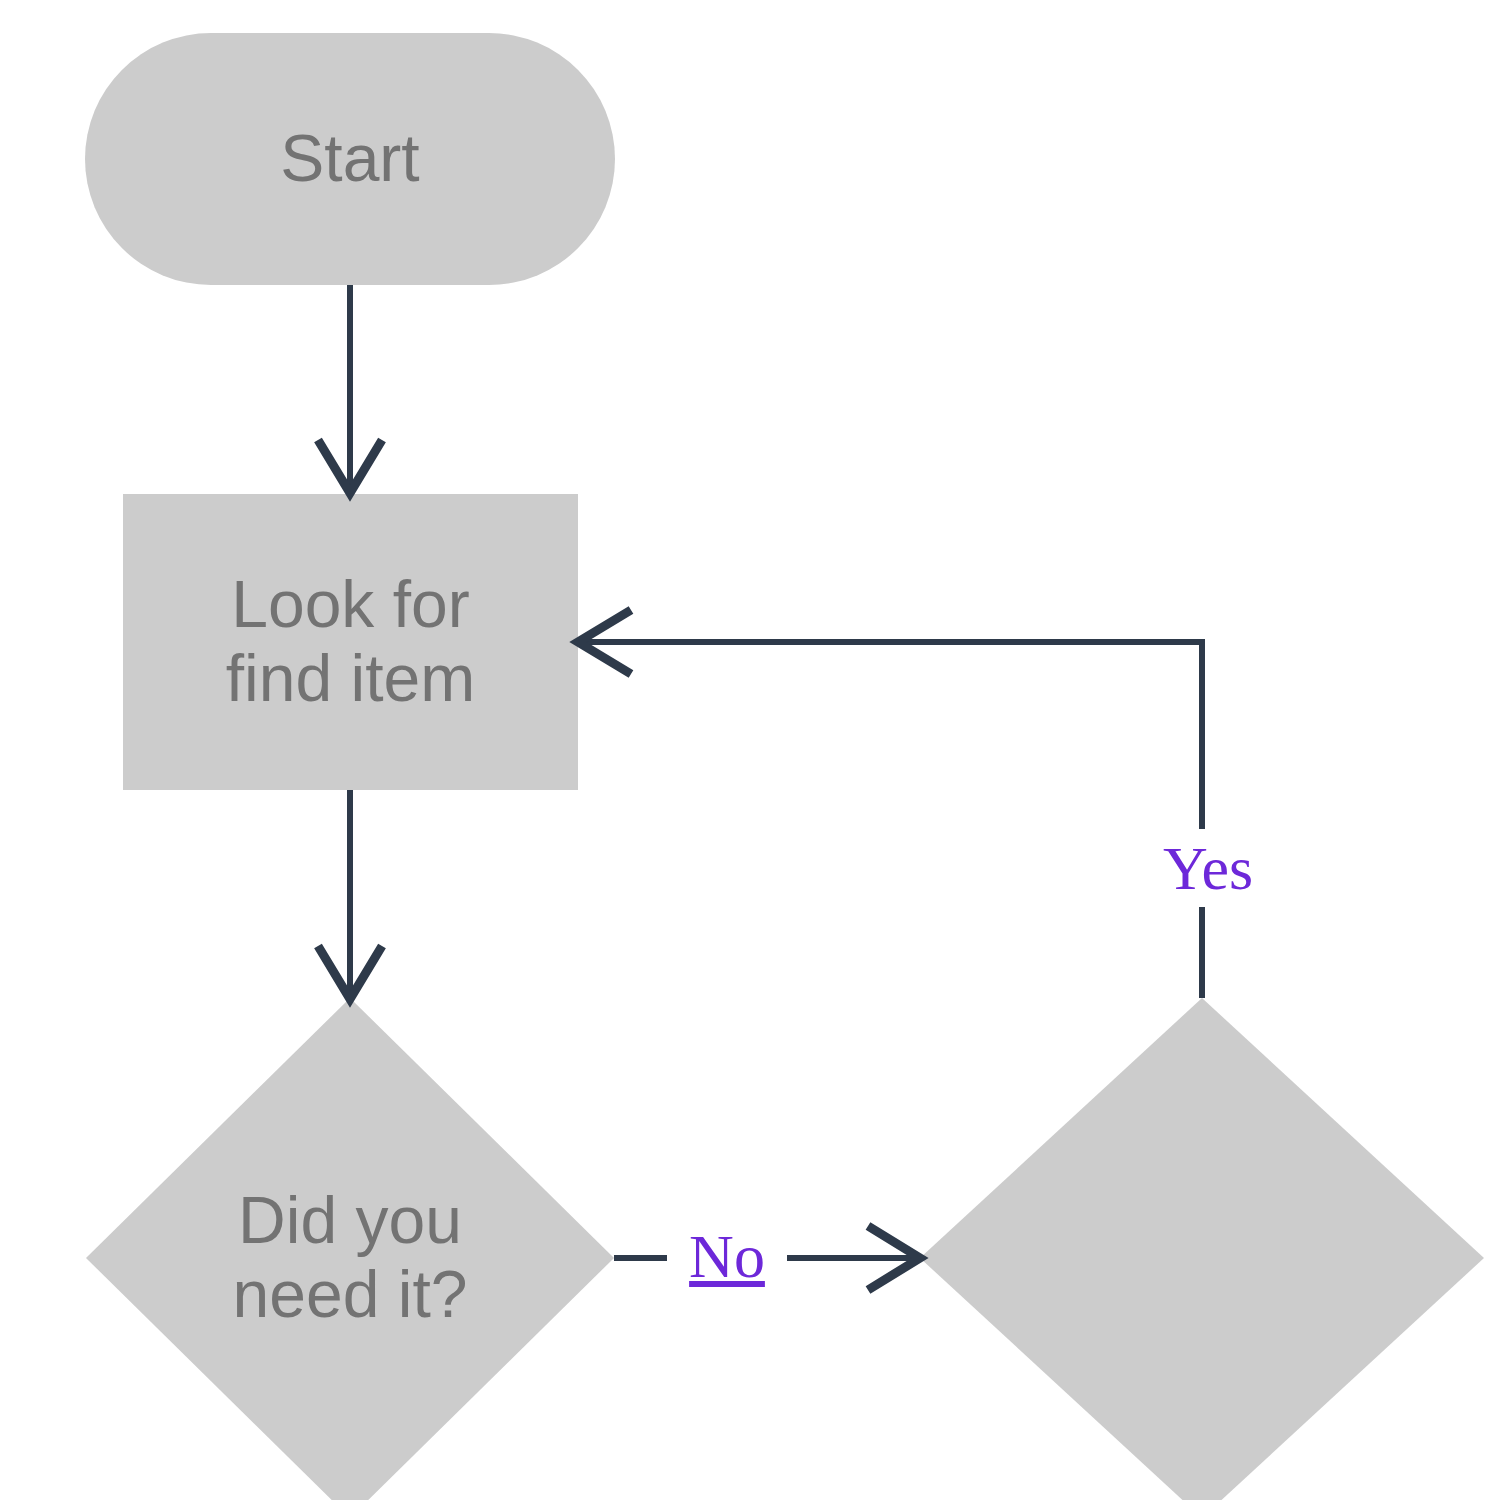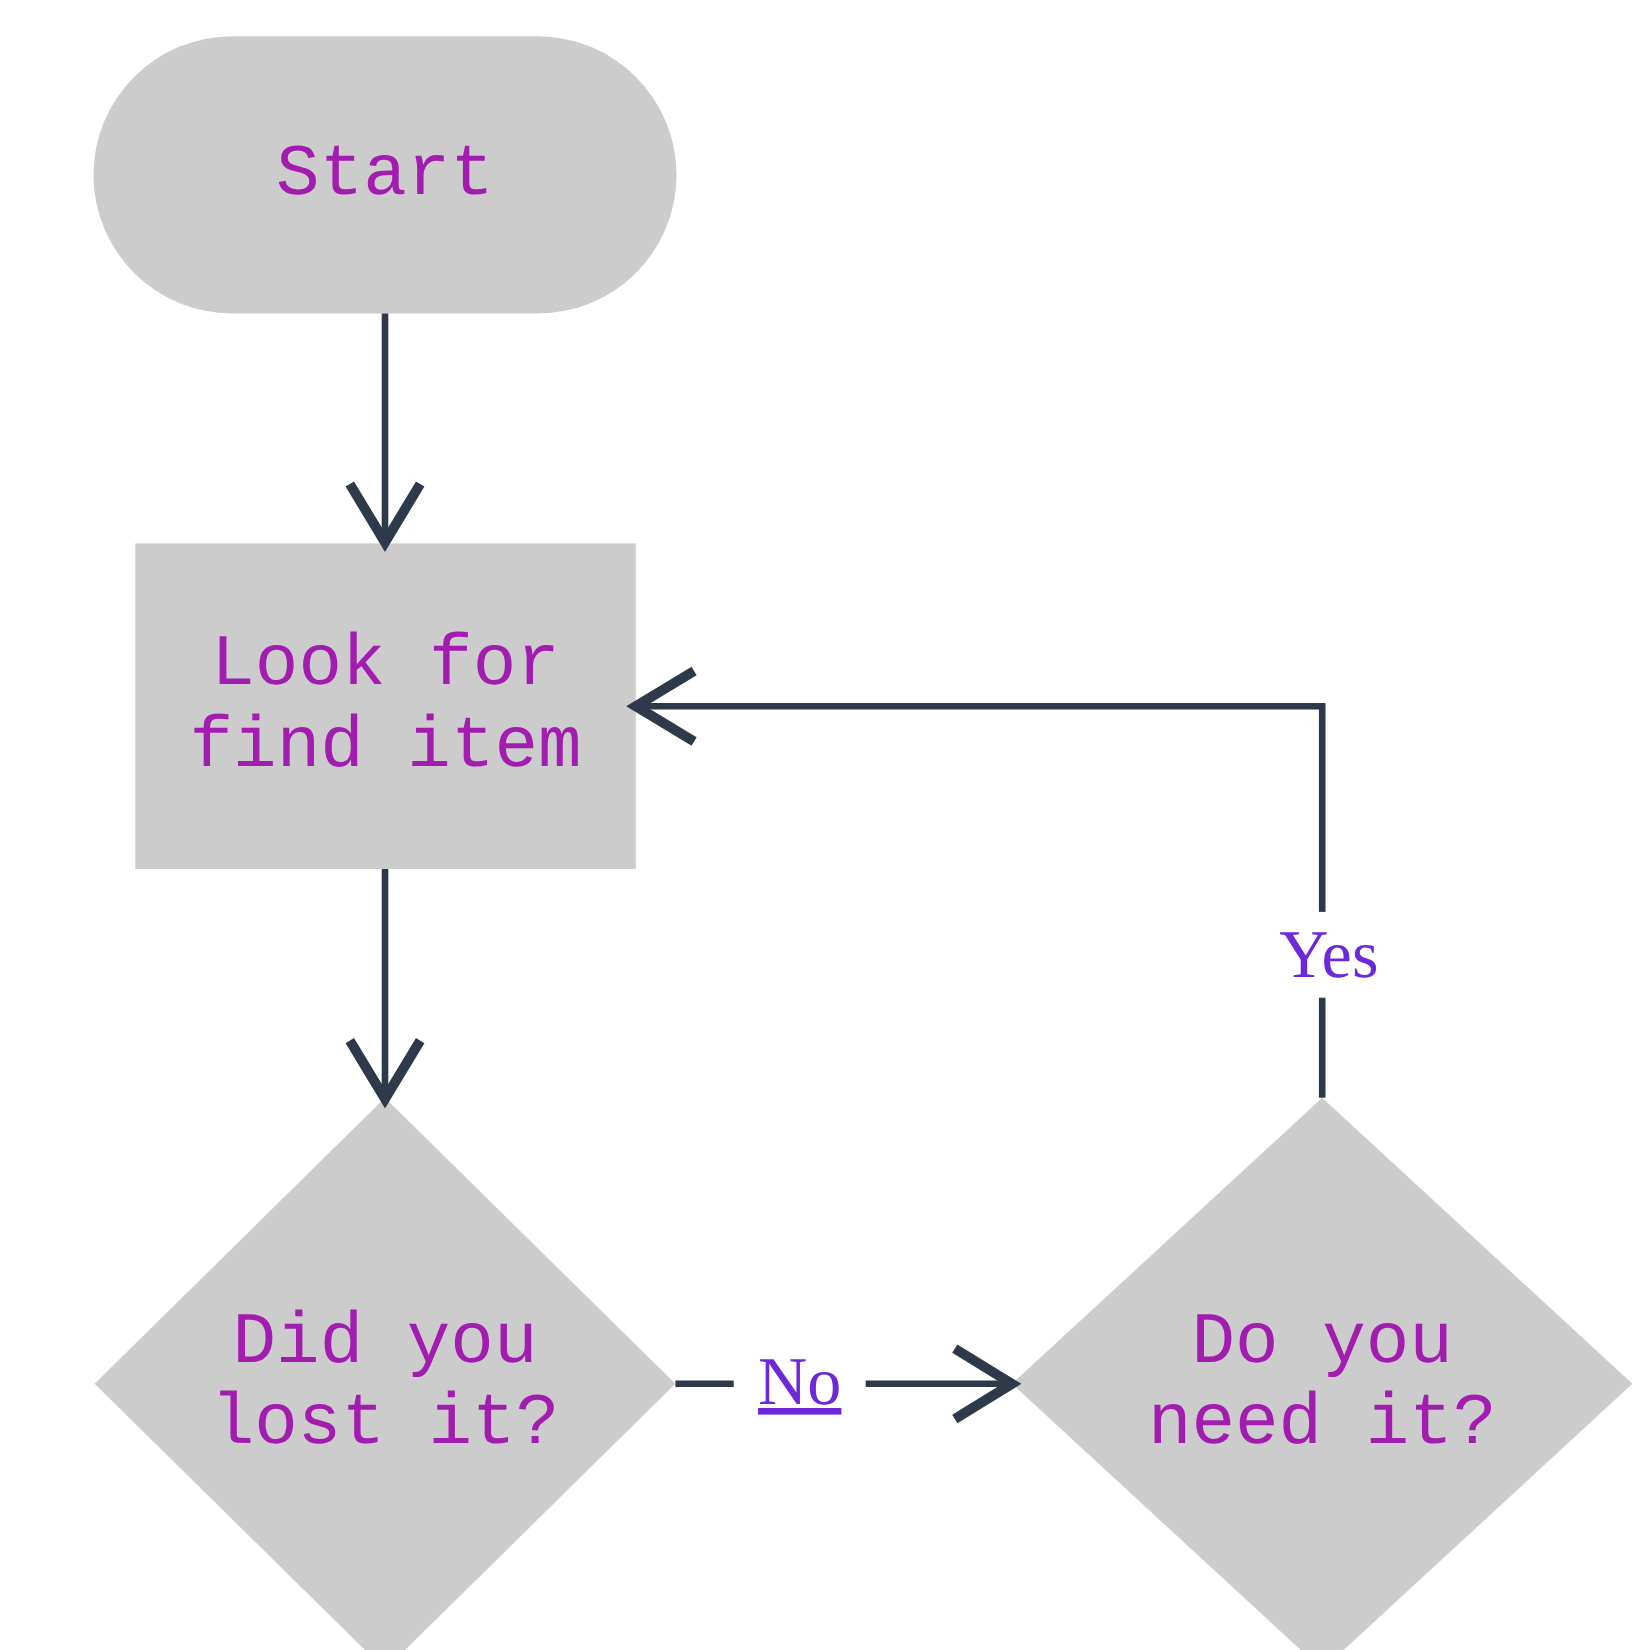--- a/index.html
+++ b/index.html
@@ -26,25 +26,25 @@
     width: 1500px;
     height: 1500px;
     display: block;
   }
   .node-label {
     position: absolute;
     display: flex;
     align-items: center;
     justify-content: center;
     text-align: center;
-    color: #a21caf;
+    color: #737373;
     line-height: 1.12;
     white-space: pre-line;
     pointer-events: none;
-    font-family: Liberation Mono, monospace;
+    font-family: Liberation Sans, sans-serif;
   }
   .edge-label {
     position: absolute;
     color: #6d28d9;
     background: #ffffff;
     text-align: center;
     line-height: 1;
     font-family: "Liberation Serif", "DejaVu Serif", serif;
   }
 </style>
@@ -89,22 +89,20 @@
       <polyline points="631,610 578,642 631,674" fill="none" stroke="#2e3a4a" stroke-width="9" stroke-linecap="butt" stroke-linejoin="miter"></polyline>
     </g>
   </svg>
 
   <div class="node-label" style="left:85px; top:33px; width:530px; height:252px; font-size:66px;">Start</div>
 
   <div class="node-label" style="left:123px; top:494px; width:455px; height:296px; font-size:66px;">Look for
 find item</div>
 
   <div class="node-label" style="left:86px; top:1128px; width:528px; height:260px; font-size:66px;">Did you
-lost it?</div>
+need it?</div>
 
-  <div class="node-label" style="left:920px; top:1128px; width:564px; height:260px; font-size:66px;">Do you
-need it?</div>
 
   <div class="edge-label" style="left:667px; top:1217px; width:120px; height:78px; font-size:62px; line-height:78px;text-decoration:underline;">No</div>
 
   <div class="edge-label" style="left:1148px; top:829px; width:120px; height:78px; font-size:62px; line-height:78px;">Yes</div>
 
 </div>
 
 </body></html>

